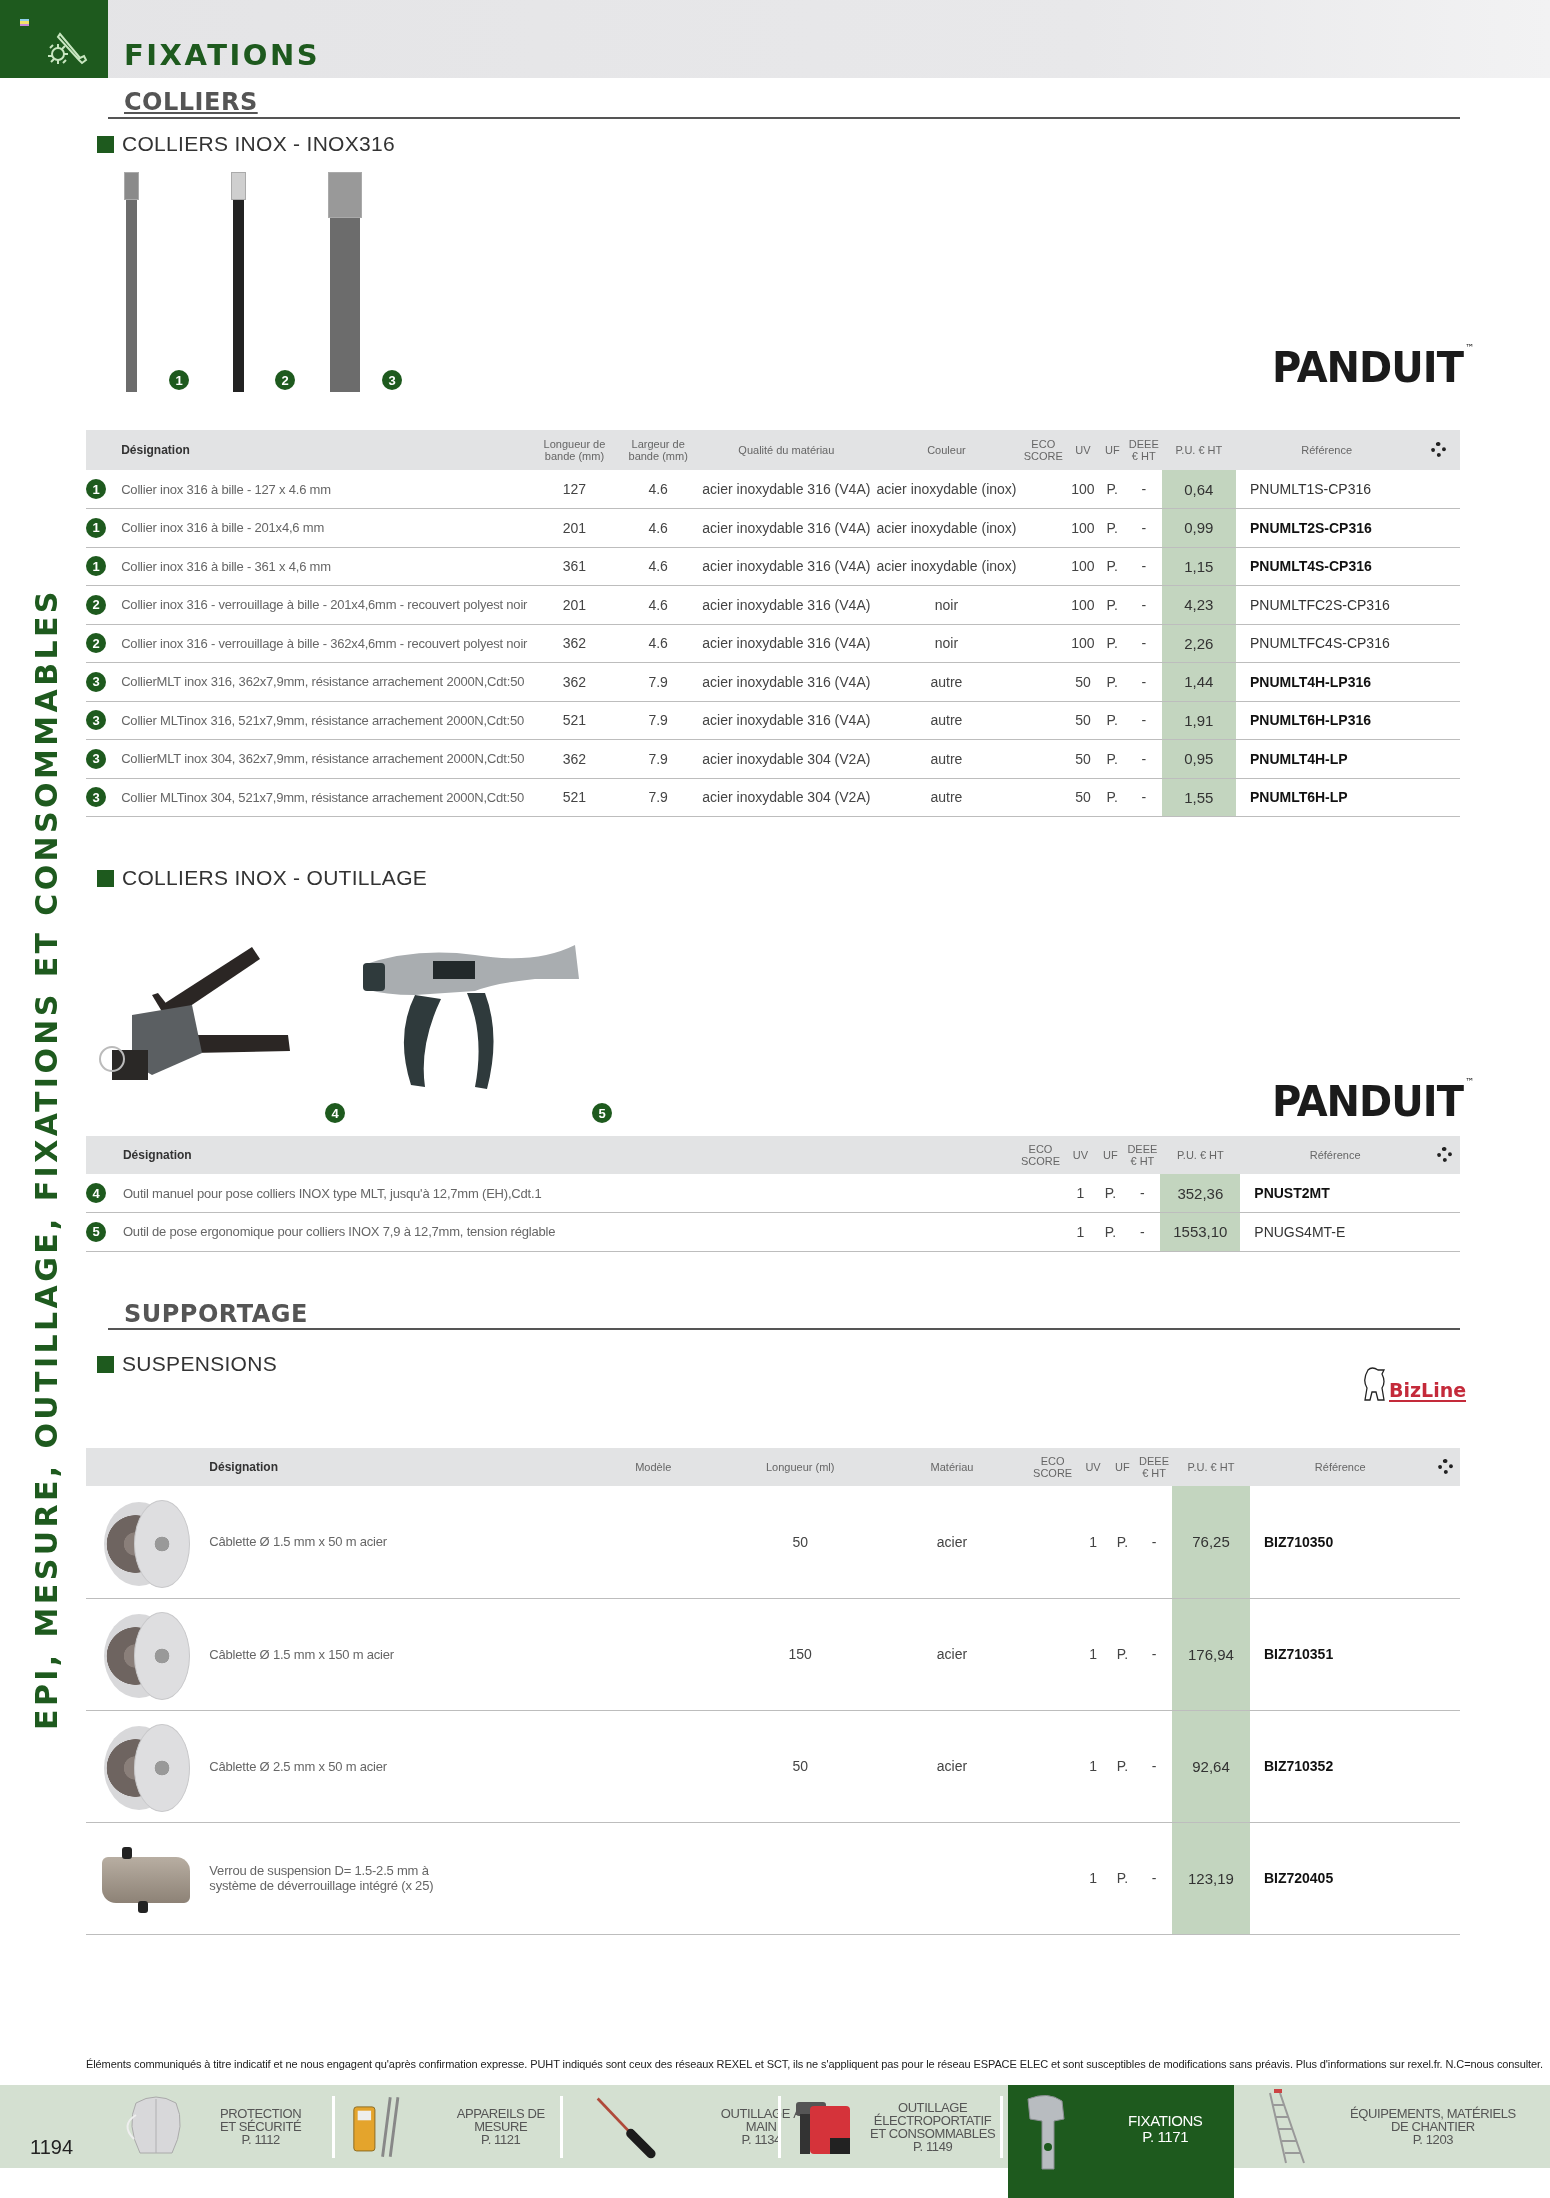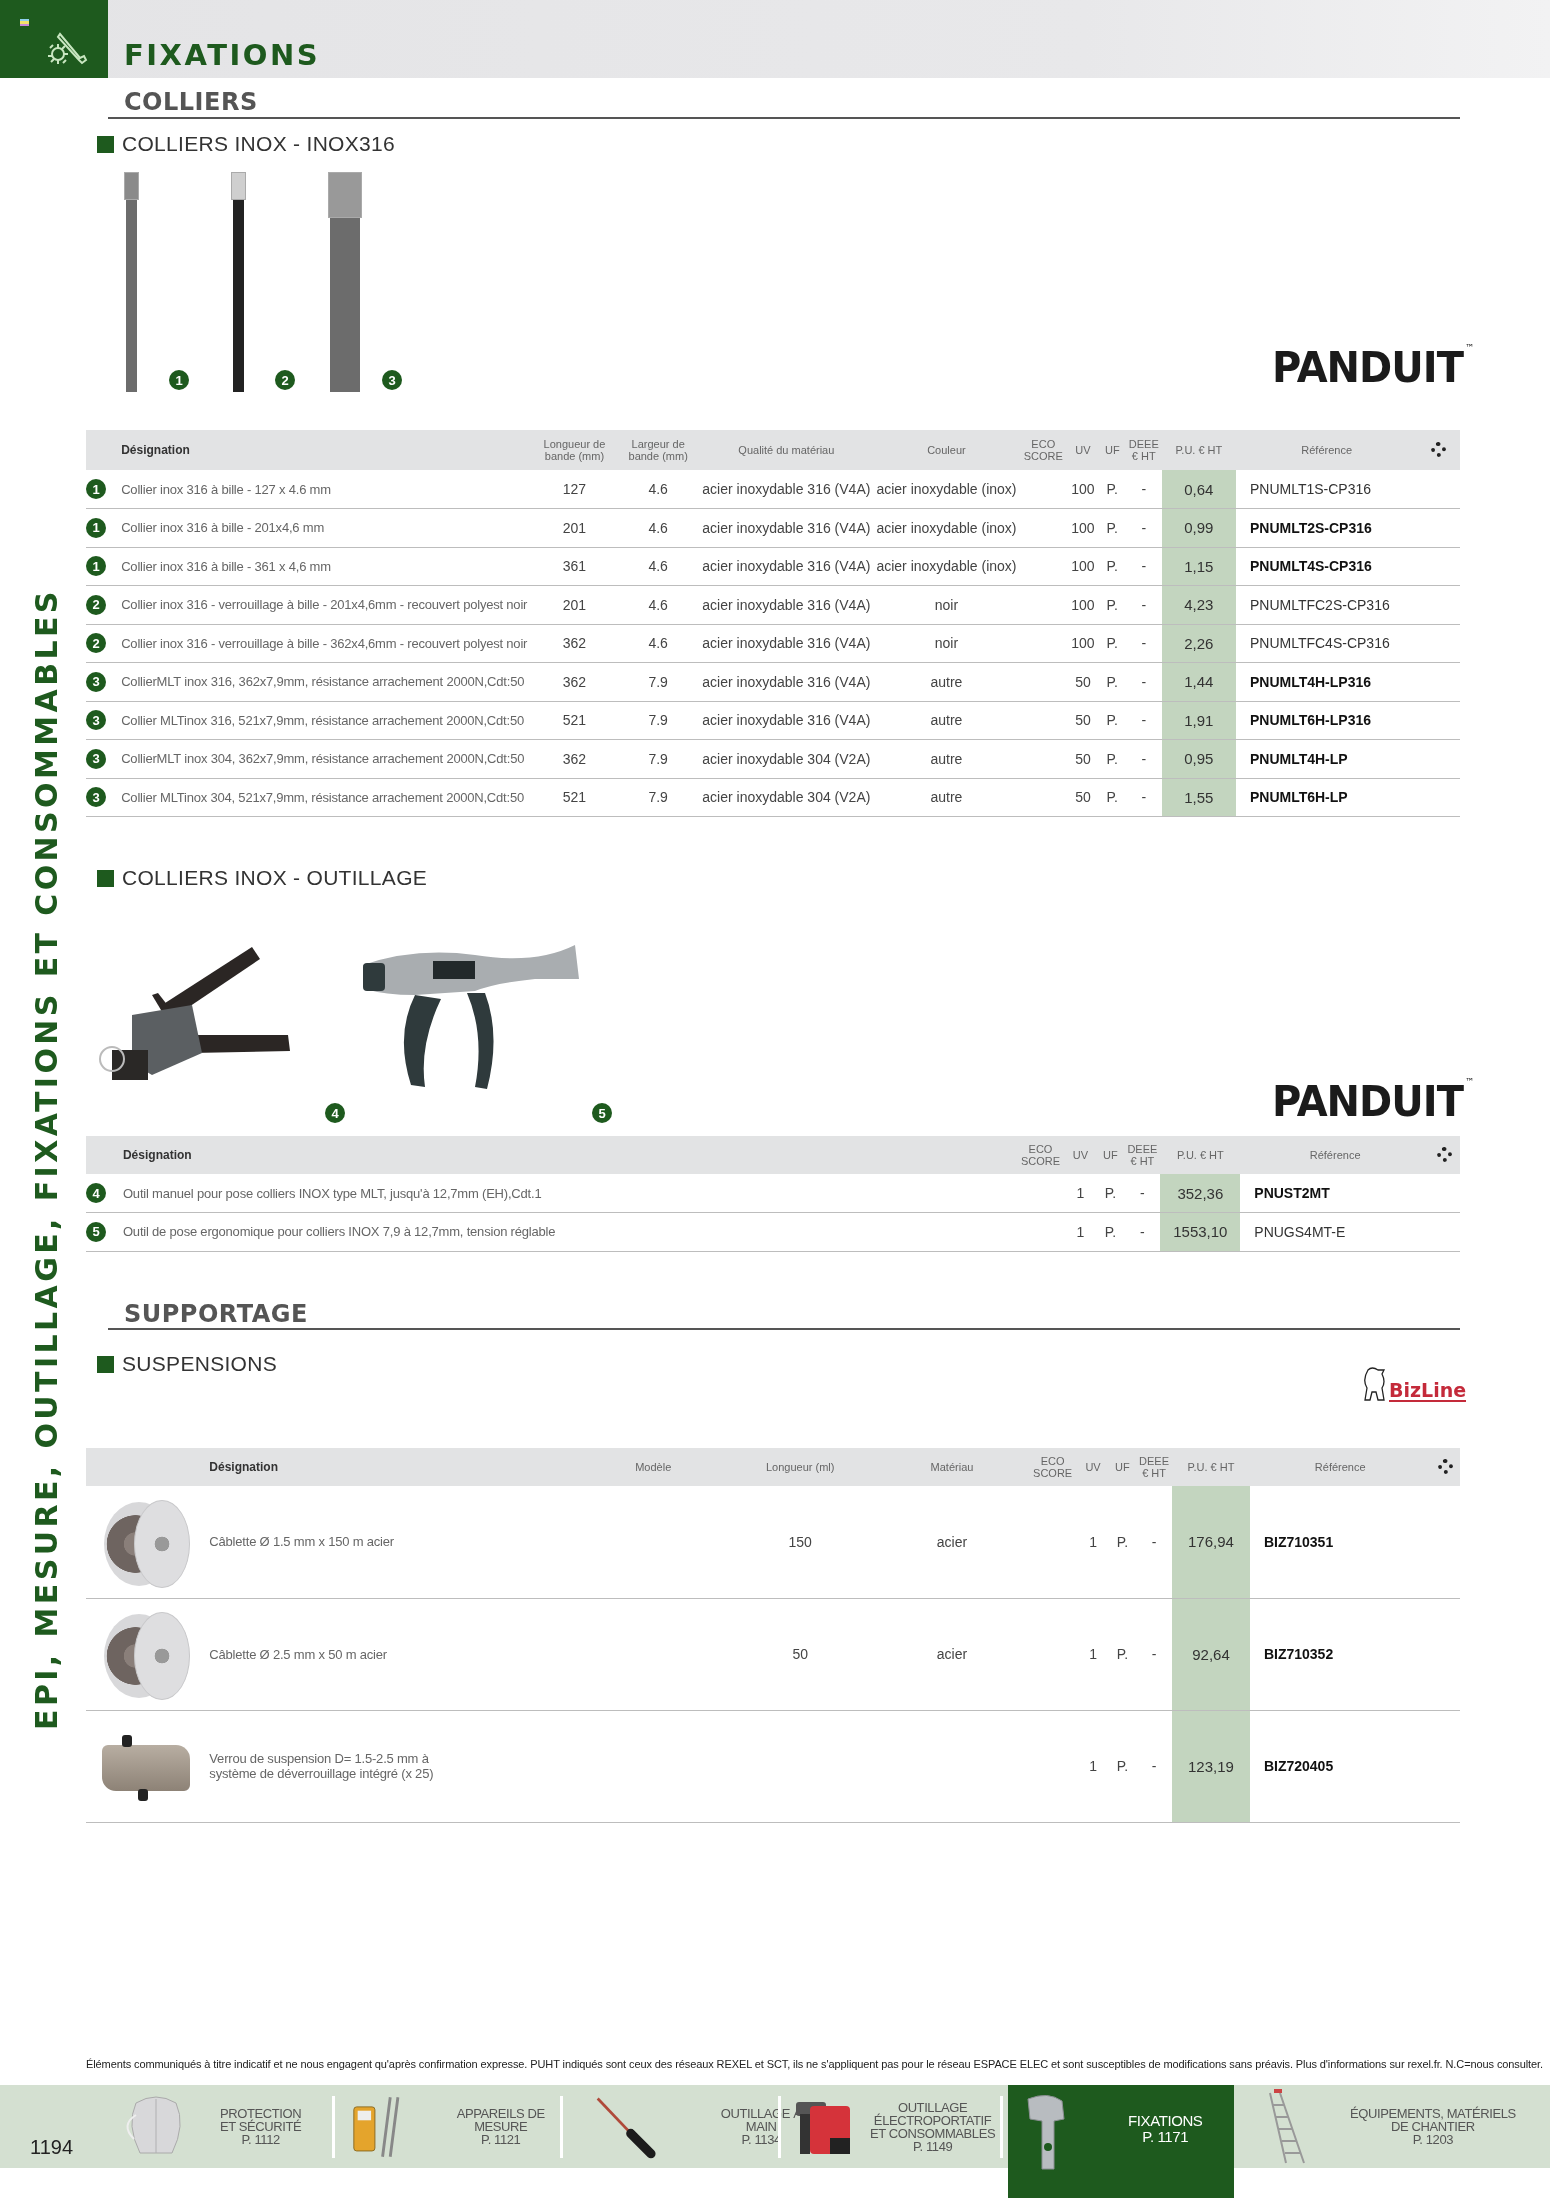--- a/index.html
+++ b/index.html
@@ -77,21 +77,21 @@
   <svg class="gear" viewBox="0 0 46 40" fill="none" stroke="#c8e6c0" stroke-width="2">
     <circle cx="14" cy="26" r="6"></circle>
     <path d="M6 20 l3 -3 M22 32 l-3 3 M4 28 h4 M20 26 h4 M14 16 v4 M14 32 v4 M7 34 l3 -3 M21 18 l-3 3"></path>
     <path d="M16 6 l20 24 l4 -2 l2 4 l-4 3 l-3 -3 L14 9 z"></path>
   </svg>
 </div>
 <div class="title-main">FIXATIONS</div>
 
 <div class="vside">EPI, MESURE, OUTILLAGE, FIXATIONS ET CONSOMMABLES</div>
 
-<div class="section-title" style="top:88px;">COLLIERS</div>
+<div class="section-title" style="top:88px;text-decoration:underline;">COLLIERS</div>
 <div class="section-rule" style="top:117px;"></div>
 
 <div class="sub-title" style="top:132px;">
   <span class="sq"></span>
   <span>COLLIERS INOX - INOX316</span>
 </div>
 
 <div>
   <div class="strap" style="left:126px; top:172px; width:11px; height:220px;">
       <div class="head"></div>
@@ -386,20 +386,38 @@
     <th>ECO SCORE</th>
     <th>UV</th>
     <th>UF</th>
     <th>DEEE € HT</th>
     <th class="pu">P.U. € HT</th>
     <th>Référence</th>
     <th><span class="recycle"></span></th>
   </tr>
   </tbody>
     <tbody id="tbody-suspensions">
+      <tr style="height:112px;">
+        <td style="padding:0;">
+          <div class="spool">
+            <div class="a"></div>
+            <div class="b"></div>
+          </div>
+        </td>
+        <td class="des" style="white-space:normal; line-height:15px; padding-right:120px;">Câblette Ø 1.5 mm x 50 m acier</td>
+        <td class="c"></td>
+        <td class="c">50</td>
+        <td class="c">acier</td>
+        <td class="c"></td>
+        <td class="c">1</td>
+        <td class="c">P.</td>
+        <td class="c">-</td>
+        <td class="pu">76,25</td>
+        <td class="ref b" colspan="2">BIZ710350</td>
+      </tr>
       <tr style="height:112px;margin-top:48px;">
         <td style="padding:0;">
           <div class="spool">
             <div class="a"></div>
             <div class="b"></div>
           </div>
         </td>
         <td class="des" style="white-space:normal; line-height:15px; padding-right:120px;">Câblette Ø 1.5 mm x 150 m acier</td>
         <td class="c"></td>
         <td class="c">150</td>

